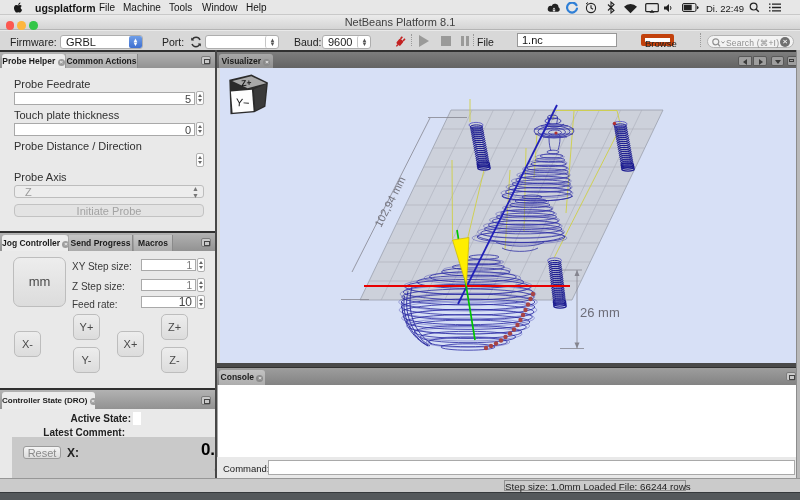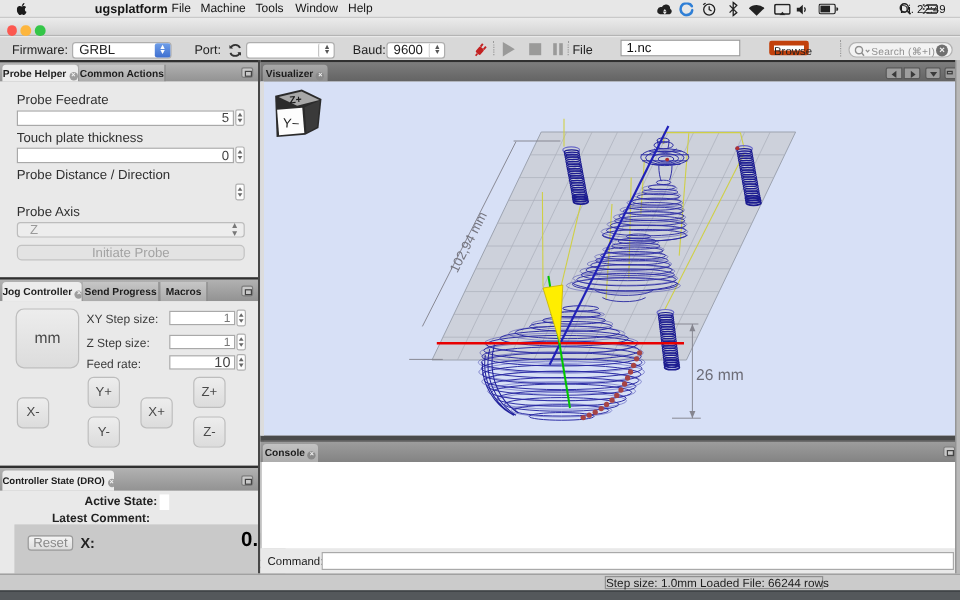--- a/index.html
+++ b/index.html
@@ -2,21 +2,21 @@
 <html><head>
 <meta charset="utf-8">
 <style>
 * { margin:0; padding:0; box-sizing:border-box; }
 html,body { width:800px; height:500px; overflow:hidden; font-family:"Liberation Sans", sans-serif; }
 body { position:relative; background:#e9e9e9; }
 .abs { position:absolute; }
 
 
 #menubar { position:absolute; left:0; top:0; width:800px; height:15px; background:#e7e7e7; border-bottom:1px solid #c9c9c9; font-size:10px; white-space:nowrap; color:#151515; }
-#menubar .mi { position:absolute; top:1px;margin-left:44px; }
+#menubar .mi { position:absolute; top:1px; }
 #menubar .b { font-weight:bold; }
 
 
 #titlebar { position:absolute; left:0; top:15px; width:800px; height:15px; background:linear-gradient(#ebebeb,#d4d4d4); border-bottom:1px solid #b4b4b4; }
 #titlebar .t { position:absolute; left:0; right:0; top:1px; text-align:center; font-size:11px; color:#404040; }
 .tl { position:absolute; top:6px; width:8.5px; height:8.5px; border-radius:50%; }
 
 
 #toolbar { position:absolute; left:0; top:31px; width:800px; height:19px; background:#d8d8d8; font-size:11px; color:#222; }
 #toolbar .lbl { position:absolute; top:5px; }
@@ -106,20 +106,21 @@
       <g stroke="#222" stroke-width="1.3">
         <path d="M4 1.2h9M4 4.5h9M4 7.8h9"></path>
         <path d="M1 1.2h1.5M1 4.5h1.5M1 7.8h1.5"></path>
       </g>
     </svg>
 </div>
 <div id="titlebar">
   <div class="tl" style="left:5.5px;  background:#fc5850;"></div>
   <div class="tl" style="left:17px; background:#fdb63e;"></div>
   <div class="tl" style="left:29px; background:#34c648;"></div>
+  <div class="t">NetBeans Platform 8.1</div>
 </div>
 <div id="toolbar">
   <span class="lbl" style="left:10px;font-size:10.5px">Firmware:</span>
   <div class="combo" style="left:60px;width:83px">
       <span class="tx">GRBL</span>
     <div class="cap capblue">
         <span class="chv" style="top:2px">▲</span>
         <span class="chv" style="bottom:1px">▼</span>
       </div>
   </div>

